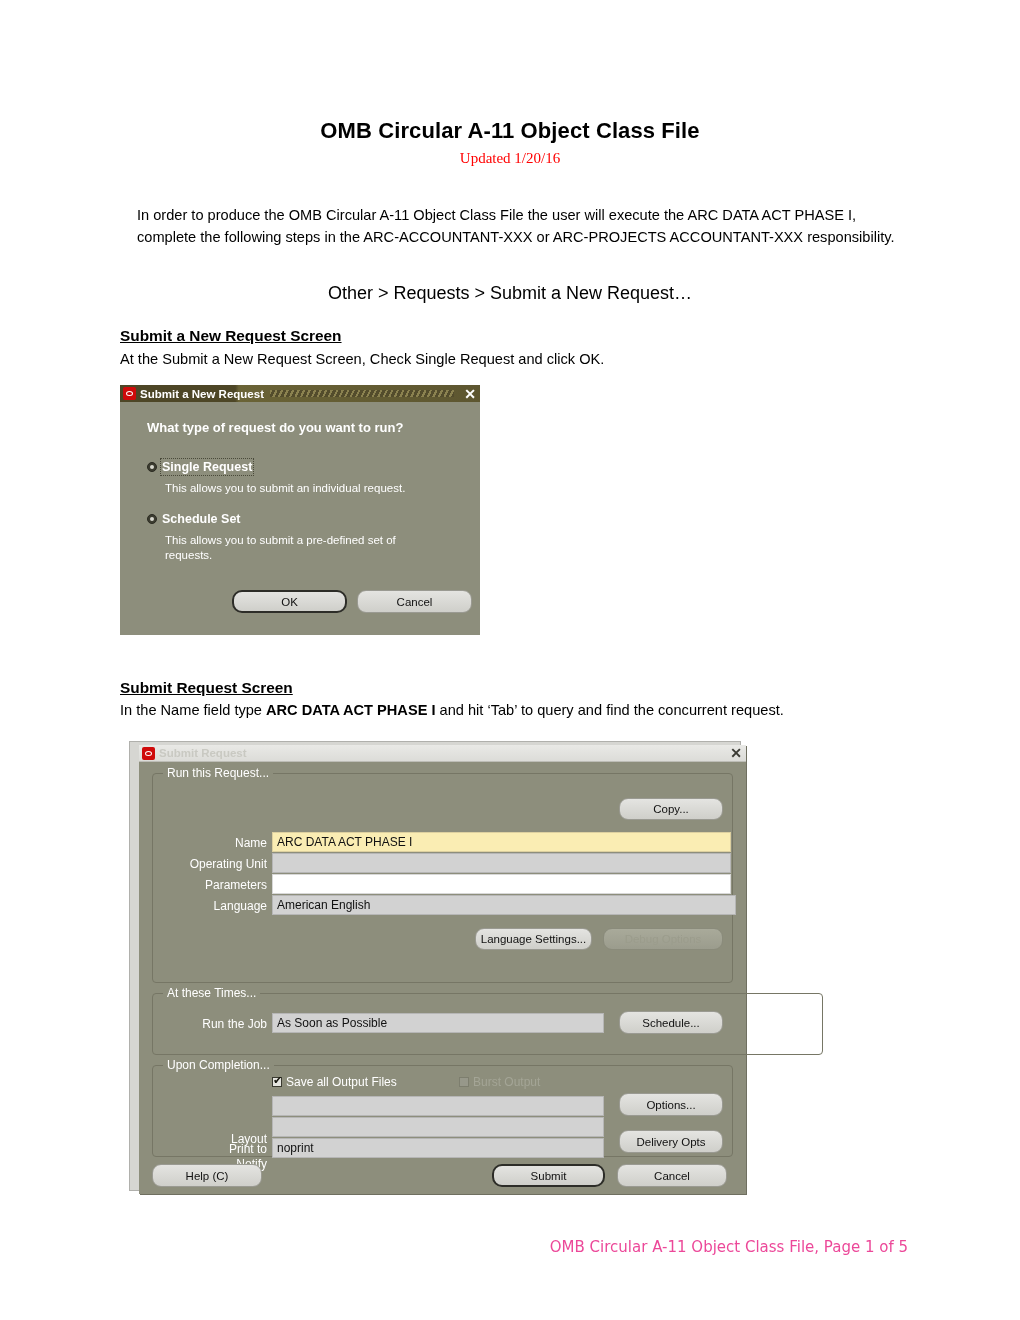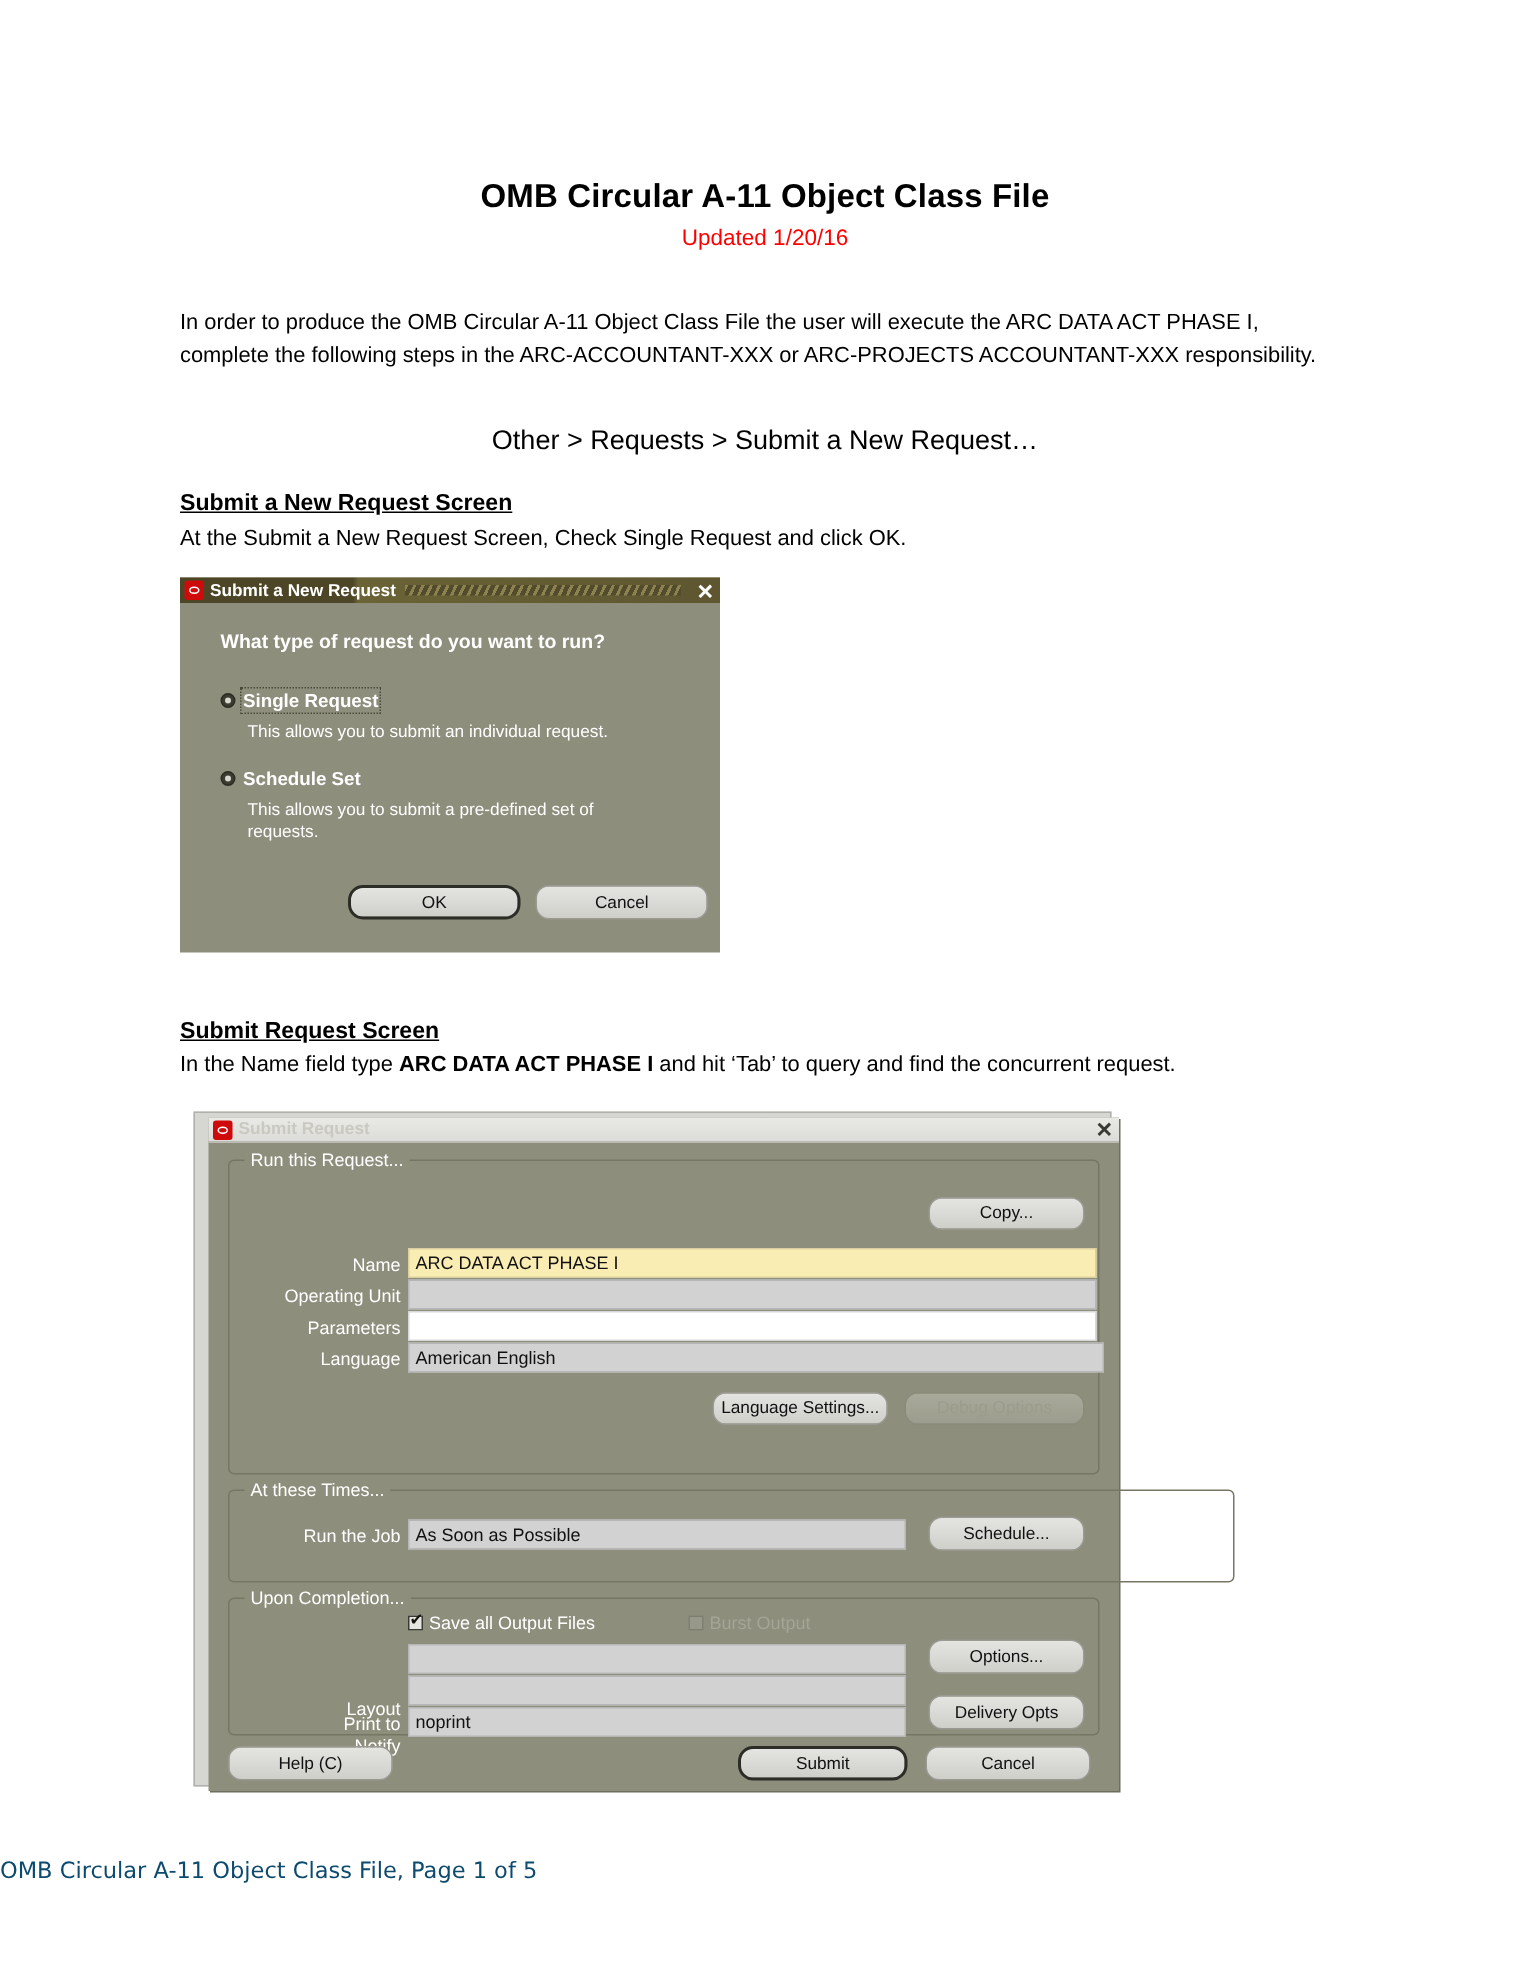--- a/index.html
+++ b/index.html
@@ -26,30 +26,31 @@
     font-weight: bold;
     letter-spacing: .1px;
   }
   .doc-subtitle {
     position: absolute;
     left: 0; right: 0;
     top: 150px;
     text-align: center;
     font-size: 15px;
     color: #ff0000;
+    font-family: Liberation Serif, serif;
   }
 
   .para {
     position: absolute;
     left: 120px;
     width: 760px;
     font-size: 14.6px;
     line-height: 21.5px;
   }
-  #intro-para { top: 205px; }
+  #intro-para { top: 205px; margin-left: 17px; }
 
   .navpath {
     position: absolute;
     left: 0; right: 0;
     top: 283px;
     text-align: center;
     font-size: 18px;
   }
 
   .sec-head {
@@ -63,23 +64,24 @@
   #head-2 { top: 679px; }
 
   #sub-1 { top: 349px; }
   #sub-2 { top: 700px; }
 
   .footer {
     position: absolute;
     left: 0;
     right: 112px;
     top: 1238px;
+    text-align: right;
     font-family: "DejaVu Sans", sans-serif;
     font-size: 15px;
-    color: #0c4a6e;
+    color: #ec4899;
   }
 
   
   .oraclr-dialog {
     position: absolute;
     background: #8d8e7c;
     box-sizing: border-box;
   }
   .titlebar {
     height: 17px;

